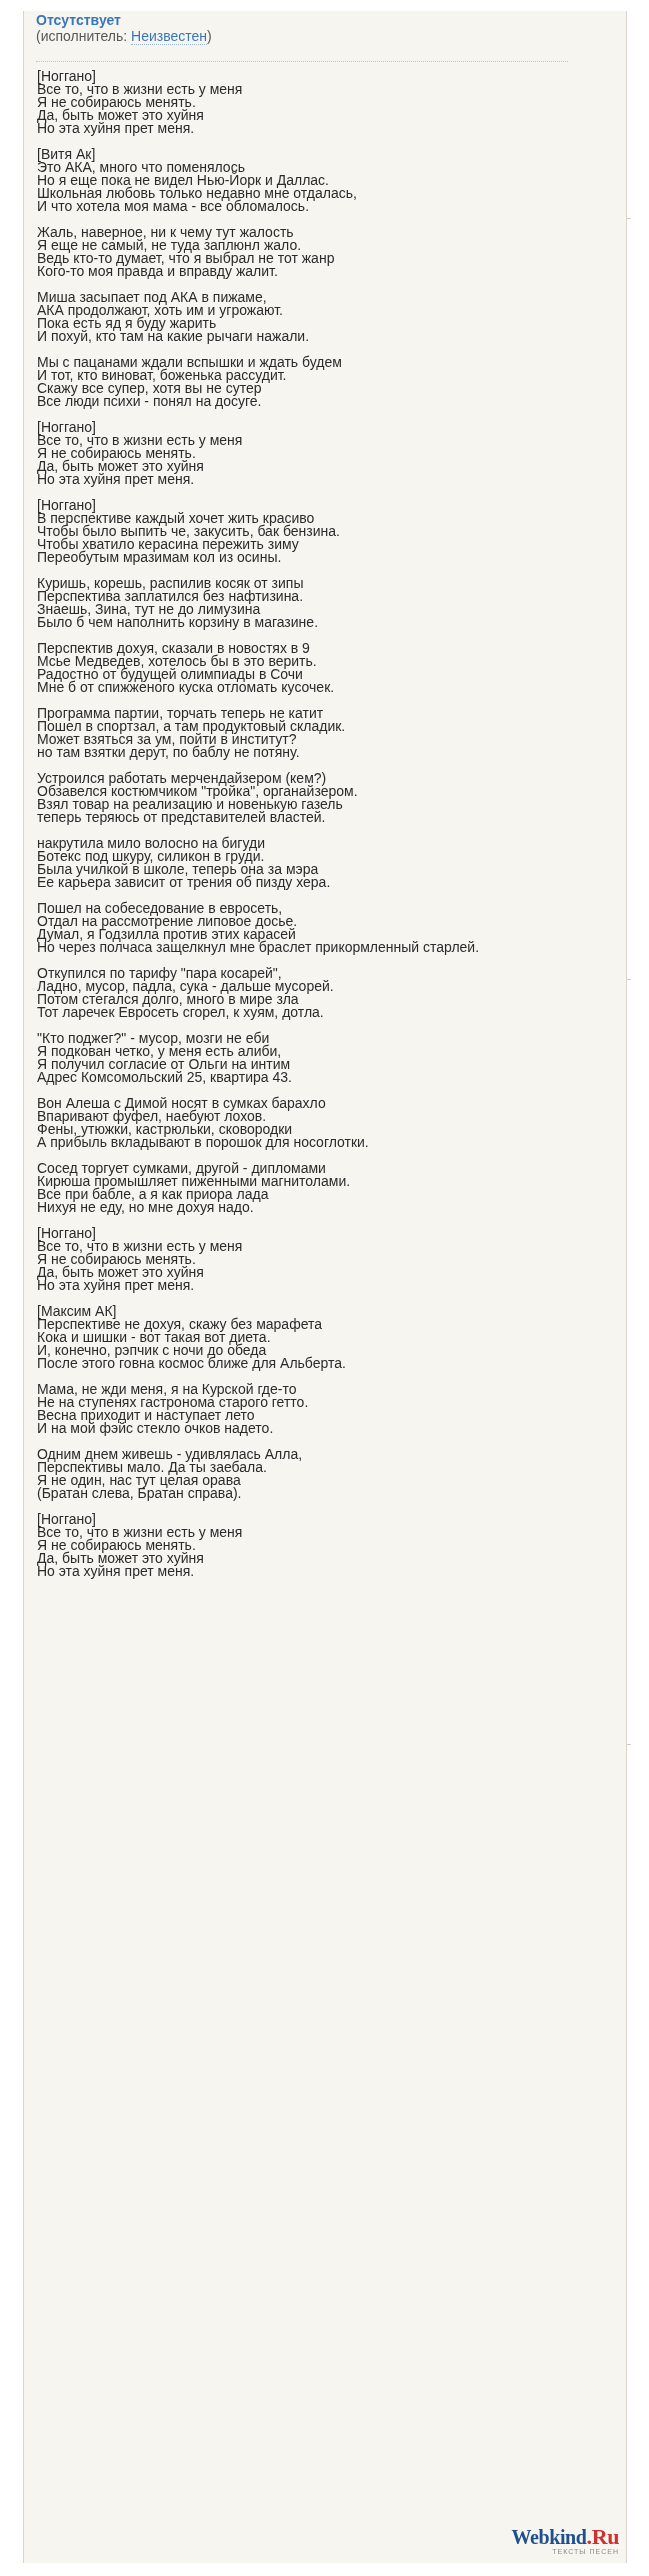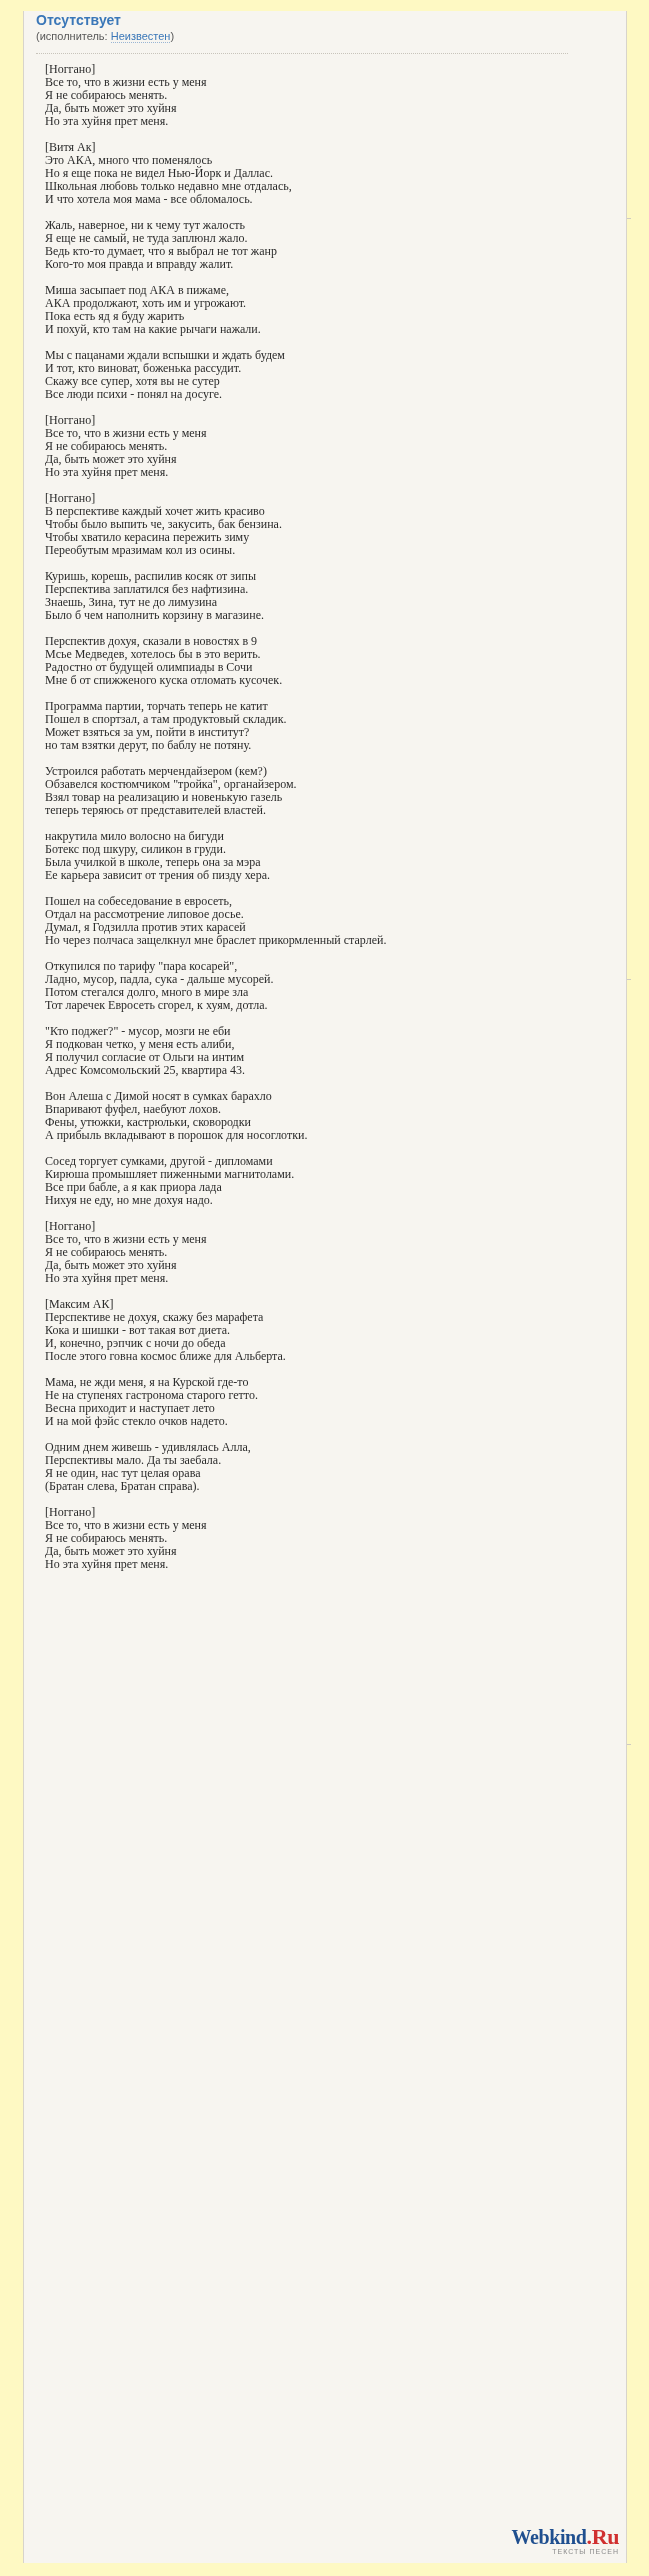--- a/index.html
+++ b/index.html
@@ -13,21 +13,21 @@
     font-family: "Liberation Sans", sans-serif;
     position: relative;
     overflow: hidden;
   }
   .page {
     position: absolute;
     left: 0;
     top: 0;
     width: 650px;
     height: 2576px;
-    background: #fef9c3;
+    background: #ffffff;
   }
   .paper {
     position: absolute;
     left: 23px;
     top: 11.4px;
     width: 604px;
     height: 2552px;
     background: #f7f5f0;
     border-left: 0.8px solid #d8d4cb;
     border-right: 0.8px solid #d8d4cb;
@@ -40,43 +40,43 @@
     width: 536px;
   }
   .song-title {
     font-size: 14px;
     color: #3a77b8;
     font-family: "Liberation Sans", sans-serif;
     margin: 0 0 1.6px 0;
     line-height: 18px;
   }
   .artist-line {
-    font-size: 11px;
+    font-size: 14px;
     color: #585858;
-    margin: 0 0 11px 0;
+    margin: 0 0 19px 0;
     line-height: 11.4px;
   }
   .artist-line .artist-name {
     color: #3a77b8;
     border-bottom: 0.8px dotted #9ab6d4;
     text-decoration: none;
   }
   .divider {
     border: 0;
     border-top: 0.8px dotted #c8c4bb;
     margin: 0 0 8px 0;
     width: 532px;
   }
   .lyrics {
-    font-size: 12px;
+    font-size: 14px;
     line-height: 13px;
     color: #2b2b2b;
     white-space: pre-wrap;
-    font-family: Liberation Serif, serif;
-    margin: 9px;
+    font-family: Liberation Sans, sans-serif;
+    margin: 1px;
   }
   .watermark {
     position: absolute;
     right: 31px;
     bottom: 21px;
     text-align: right;
     user-select: none;
   }
   .wm-main {
     font-size: 20px;

